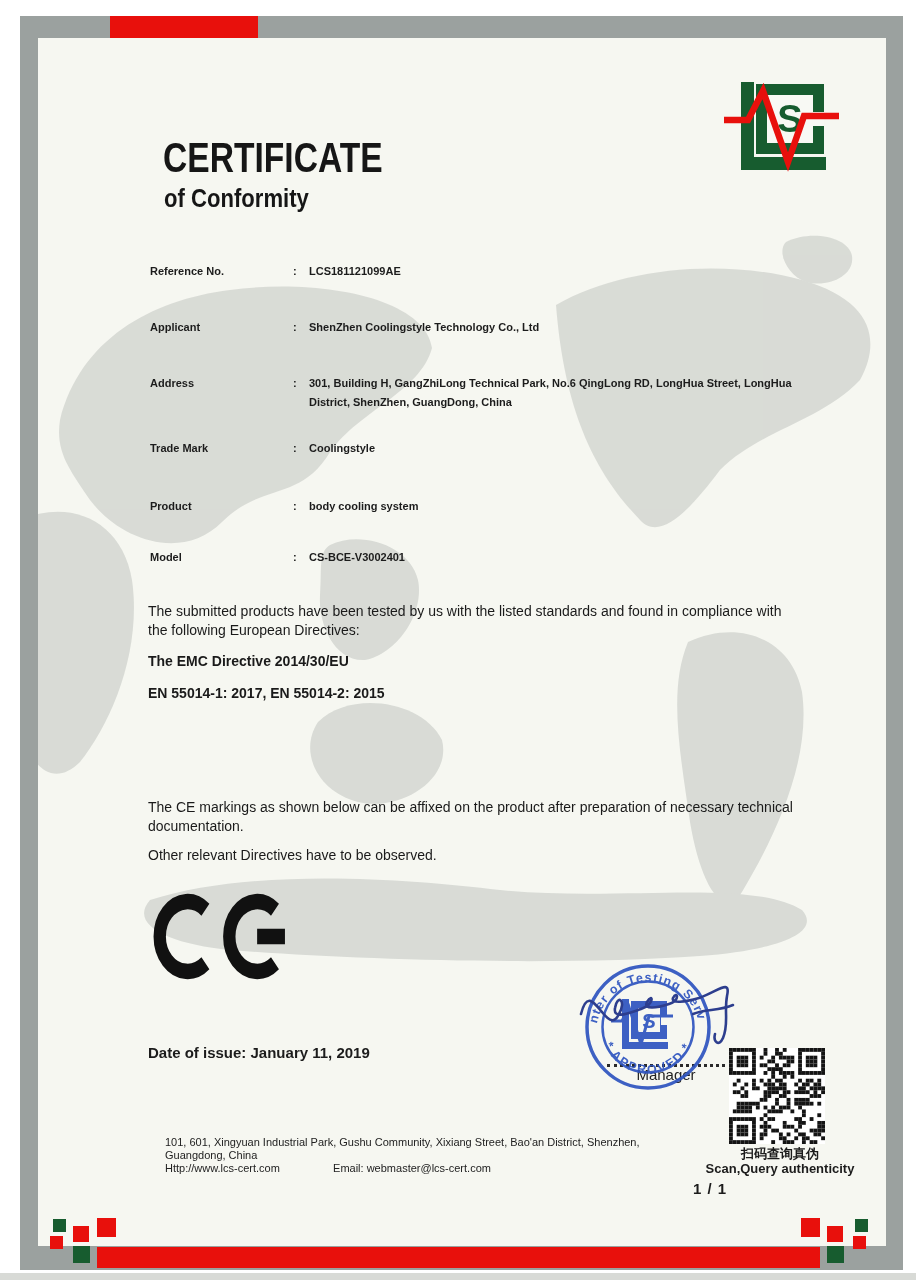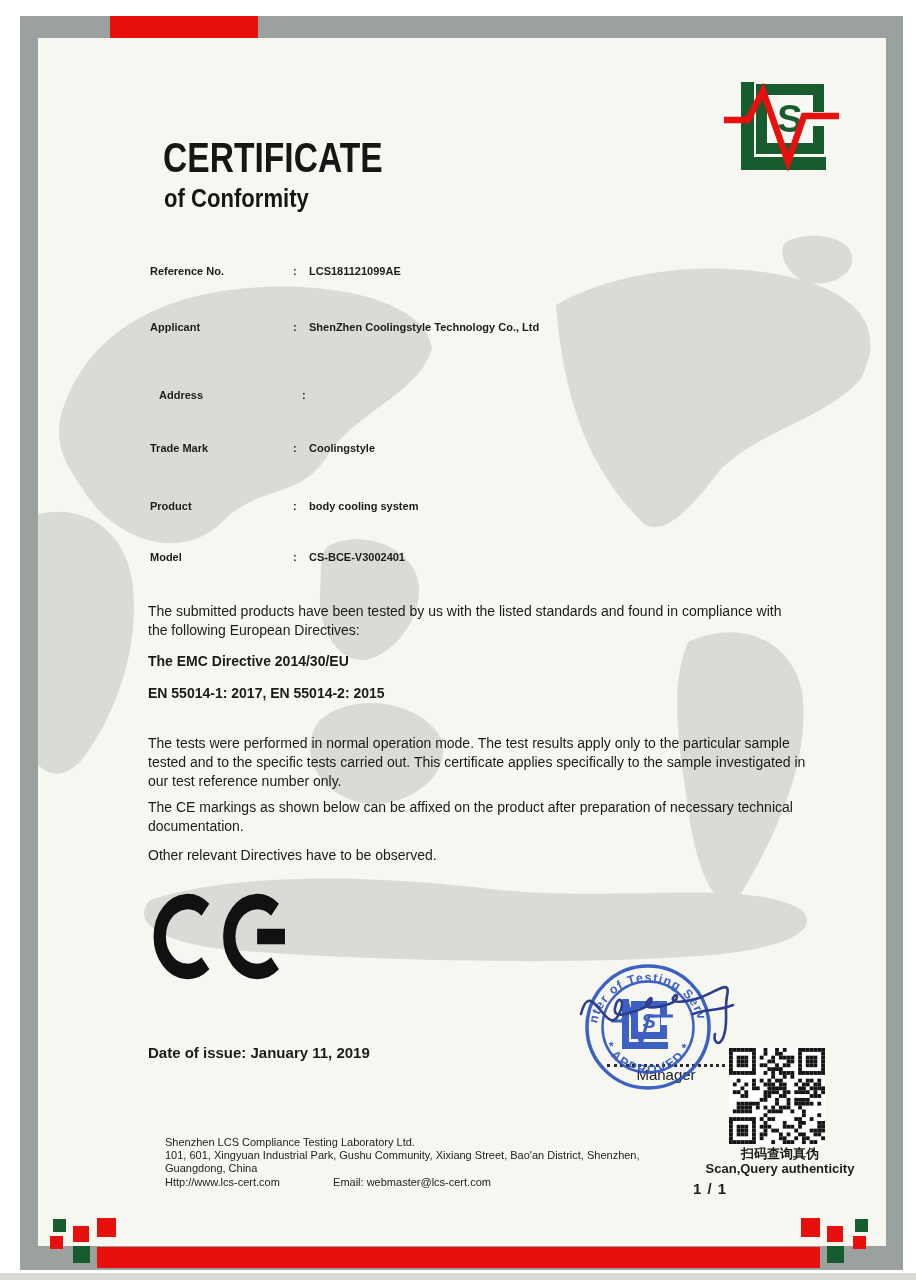--- a/index.html
+++ b/index.html
@@ -39,21 +39,21 @@
     position:absolute;left:164px;top:183px;
     font-size:26px;font-weight:bold;color:#161616;
     transform:scaleX(.85);transform-origin:left;white-space:nowrap;
   }
   .logo{position:absolute;left:724px;top:74px;}
   
   .field-row{position:absolute;left:150px;display:flex;font-size:11px;font-weight:bold;line-height:19px;}
   .field-label{width:143px;flex:none;}
   .field-colon{width:16px;flex:none;}
   .field-value{width:505px;}
-  .row-0{top:262px;} .row-1{top:318px;} .row-2{top:386px;margin-left:9px;}
+  .row-0{top:262px;} .row-1{top:318px;} .row-2{top:374px;}
   .row-3{top:439px;} .row-4{top:497px;} .row-5{top:548px;}
   
   .para{position:absolute;left:148px;font-size:14px;line-height:19px;color:#1a1a1a;}
   .p-intro{top:602px;width:655px;}
   .p-directive{top:652px;font-weight:bold;}
   .p-standards{top:684px;font-weight:bold;}
   .p-disclaimer{top:734px;width:668px;}
   .p-cenote{top:798px;width:645px;}
   .p-other{top:846px;}
   
@@ -133,41 +133,41 @@
     <span class="field-value">LCS181121099AE</span>
   </div>
   <div class="field-row row-1">
     <span class="field-label">Applicant</span>
     <span class="field-colon">:</span>
     <span class="field-value">ShenZhen Coolingstyle Technology Co., Ltd</span>
   </div>
   <div class="field-row row-2">
     <span class="field-label">Address</span>
     <span class="field-colon">:</span>
+    <span class="field-value">301, Building H, GangZhiLong Technical Park, No.6 QingLong RD, LongHua Street, LongHua District, ShenZhen, GuangDong, China</span>
   </div>
   <div class="field-row row-3">
     <span class="field-label">Trade Mark</span>
     <span class="field-colon">:</span>
     <span class="field-value">Coolingstyle</span>
   </div>
   <div class="field-row row-4">
     <span class="field-label">Product</span>
     <span class="field-colon">:</span>
     <span class="field-value">body cooling system</span>
   </div>
   <div class="field-row row-5">
     <span class="field-label">Model</span>
     <span class="field-colon">:</span>
     <span class="field-value">CS-BCE-V3002401</span>
   </div>
 
   <div class="para p-intro">The submitted products have been tested by us with the listed standards and found in compliance with the following European Directives:</div>
   <div class="para p-directive">The EMC Directive 2014/30/EU</div>
   <div class="para p-standards">EN 55014-1: 2017, EN 55014-2: 2015</div>
-  <div class="para p-disclaimer">The tests were performed in normal operation mode. The test results apply only to the particular sample tested and to the specific tests carried out. This certificate applies specifically to the sample investigated in our test reference number only.</div>
   <div class="para p-cenote">The CE markings as shown below can be affixed on the product after preparation of necessary technical documentation.</div>
   <div class="para p-other">Other relevant Directives have to be observed.</div>
 
   <svg class="ce" width="143" height="97" viewBox="0 0 185 100" preserveAspectRatio="none">
     <path d="M 69.1,22.4 A 36,36 0 1 0 69.1,77.6" fill="none" stroke="#111111" stroke-width="16"></path>
     <path d="M 159.1,22.4 A 36,36 0 1 0 159.1,77.6" fill="none" stroke="#111111" stroke-width="16"></path>
     <line x1="136" y1="50" x2="172" y2="50" stroke="#111111" stroke-width="16"></line>
   </svg>
 
   <div class="date-issue">Date of issue: January 11, 2019</div>
@@ -501,21 +501,20 @@
       <rect x="88.00" y="96.00" width="4.00" height="4.00" fill="#141414"></rect>
     </svg>
   <div class="qr-captions">
     <div class="qr-zh">扫码查询真伪</div>
     <div class="qr-en">Scan,Query authenticity</div>
   </div>
 
   <div class="page-num">1 / 1</div>
 
   <div class="footer">
-    <div>Shenzhen LCS Compliance Testing Laboratory Ltd.</div>
     <div>101, 601, Xingyuan Industrial Park, Gushu Community, Xixiang Street, Bao'an District, Shenzhen,</div>
     <div>Guangdong, China</div>
     <div>
       <span class="col1">Http://www.lcs-cert.com</span>
       <span>Email: webmaster@lcs-cert.com</span>
     </div>
   </div>
 
 </div>
 

